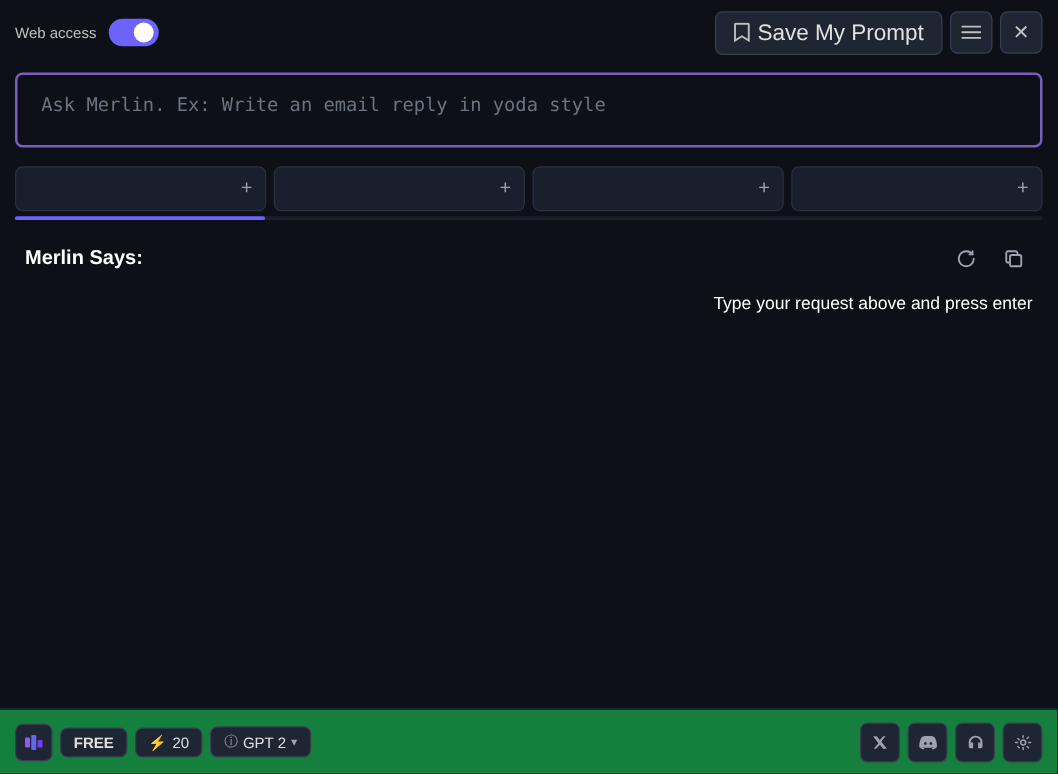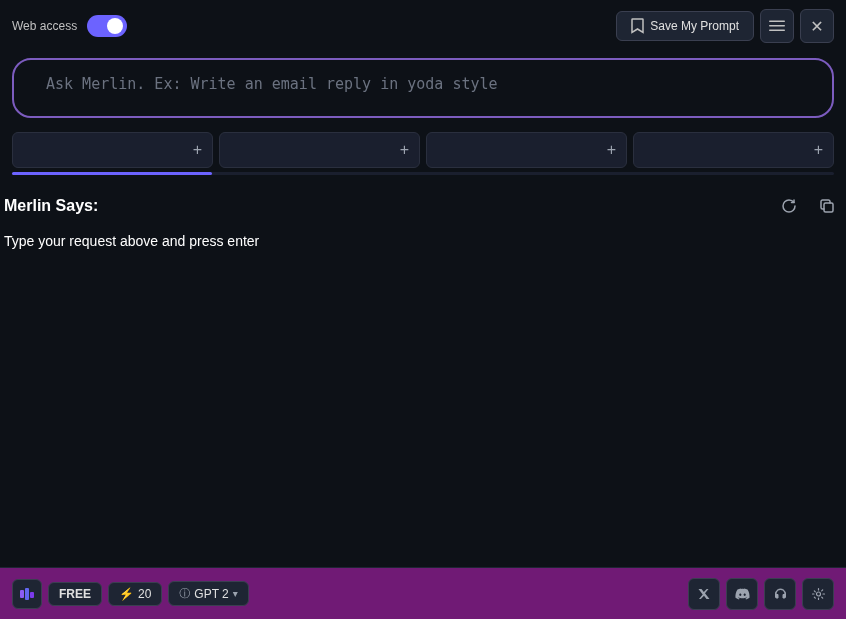--- a/index.html
+++ b/index.html
@@ -69,21 +69,21 @@
 
     .save-prompt-btn {
       display: flex;
       align-items: center;
       gap: 6px;
       background: #1e2533;
       border: 1px solid #3a3f50;
       border-radius: 6px;
       padding: 6px 14px;
       color: #e0e0e0;
-      font-size: 12px;
+      font-size: 18px;
       cursor: pointer;
       font-weight: 500;
     }
 
     .bookmark-icon {
       font-size: 14px;
     }
 
     .icon-btn {
       background: #1e2533;
@@ -102,22 +102,22 @@
     
     .input-area {
       padding: 6px 12px 4px;
       flex-shrink: 0;
     }
 
     .main-input {
       width: 100%;
       background: transparent;
       border: 2px solid #7c5cbf;
-      border-radius: 19px;
-      padding: 14px 32px;
+      border-radius: 6px;
+      padding: 14px 19px;
       color: #86efac;
       font-size: 15px;
       outline: none;
       resize: none;
       height: 60px;
       line-height: 1.4;
     }
 
     .main-input::placeholder {
       color: #6b7280;
@@ -164,24 +164,25 @@
     .scroll-thumb {
       width: 200px;
       height: 3px;
       background: #6c63ff;
       border-radius: 2px;
     }
 
     
     .merlin-section {
       flex: 1;
-      padding: 16px 4px 12px;
+      padding: 16px 20px 12px;
       display: flex;
       flex-direction: column;
       overflow: hidden;
+      text-align: right;
     }
 
     .merlin-header {
       display: flex;
       align-items: center;
       justify-content: space-between;
       margin-bottom: 12px;
     }
 
     .merlin-title {
@@ -215,21 +216,21 @@
       font-size: 14px;
       font-weight: 500;
     }
 
     
     .footer {
       display: flex;
       align-items: center;
       justify-content: space-between;
       padding: 8px 12px;
-      background: #701a75;
+      background: #15803d;
       border-top: 1px solid #1e2533;
       height: 52px;
       flex-shrink: 0;
     }
 
     .footer-left {
       display: flex;
       align-items: center;
       gap: 6px;
     }

